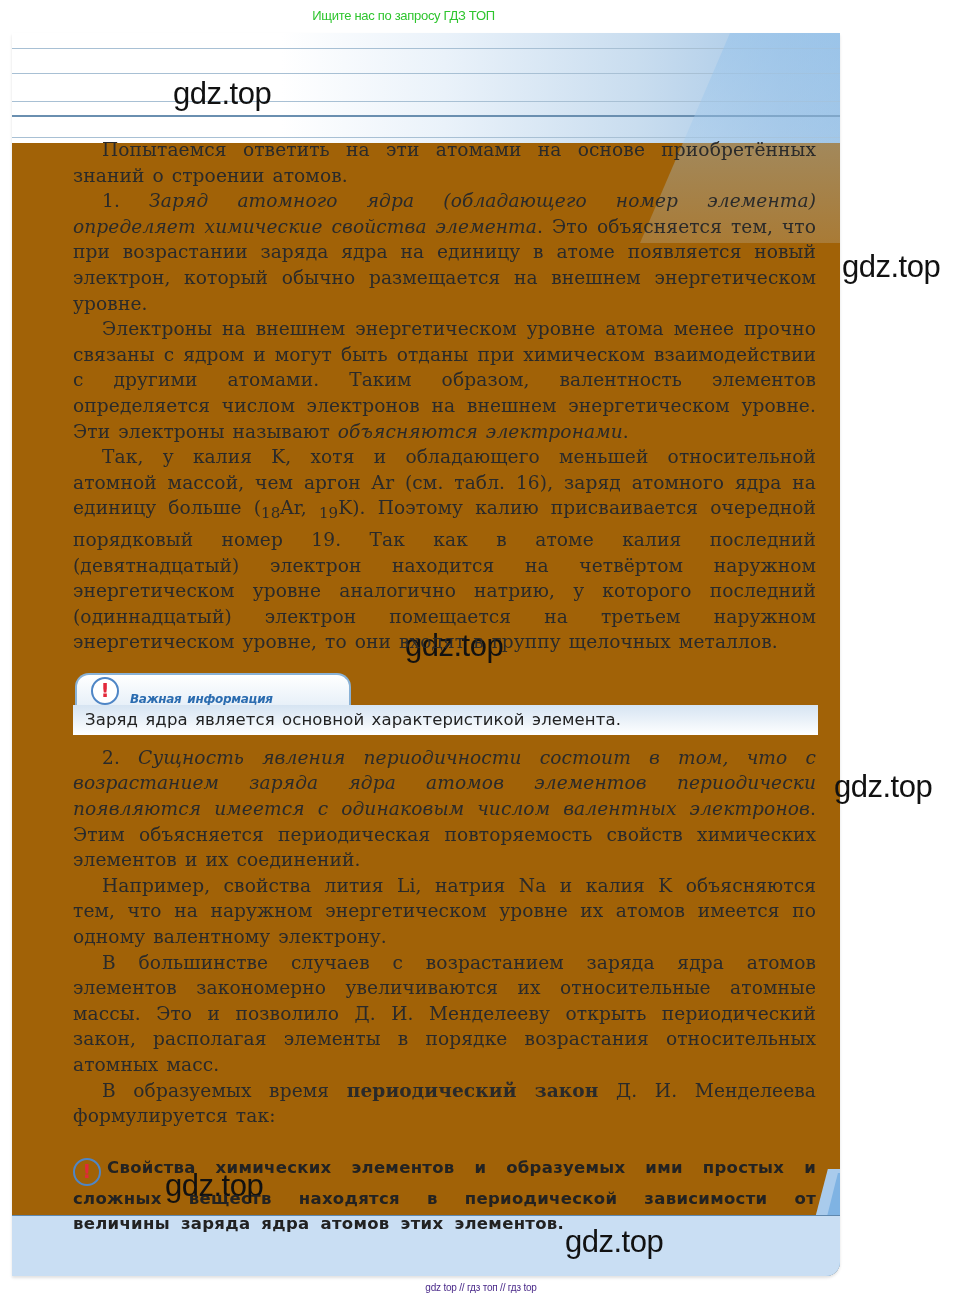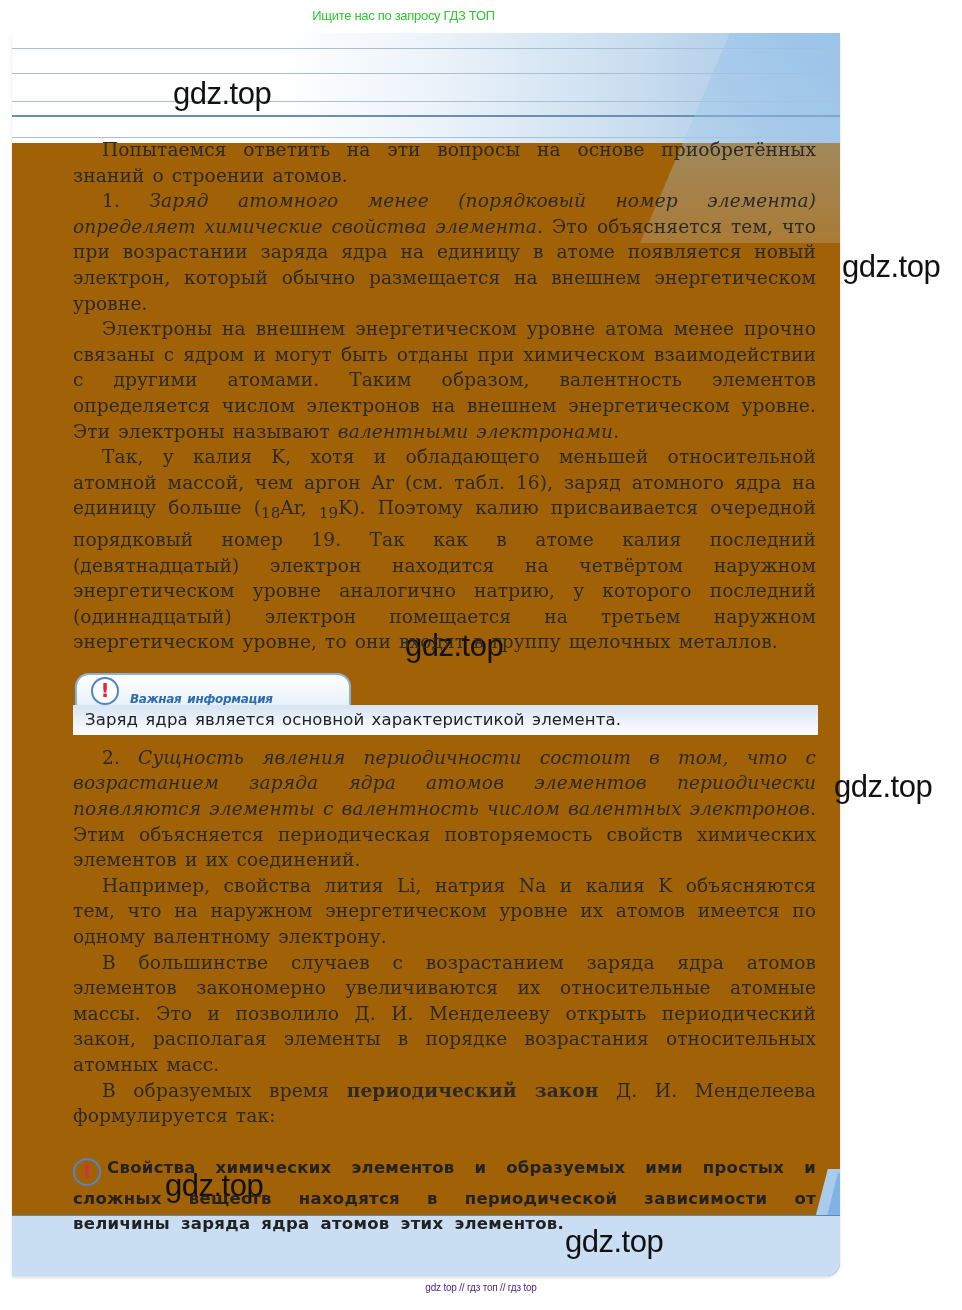--- a/index.html
+++ b/index.html
@@ -123,37 +123,37 @@
 </div>
 
 <div class="watermark" style="left:173px; top:78px">gdz.top</div>
 <div class="watermark" style="left:842px; top:251px">gdz.top</div>
 <div class="watermark" style="left:405px; top:630px">gdz.top</div>
 <div class="watermark" style="left:834px; top:771px">gdz.top</div>
 <div class="watermark" style="left:165px; top:1170px">gdz.top</div>
 <div class="watermark" style="left:565px; top:1226px">gdz.top</div>
 
 <div class="content">
-  <p><span>Попытаемся ответить на эти вопросы на основе приобретённых знаний о строении атомов.</span></p>
+  <p><span>Попытаемся ответить на эти атомами на основе приобретённых знаний о строении атомов.</span></p>
 
-  <p><span>1.</span> <em>Заряд атомного менее (порядковый номер элемента) определяет химические свойства элемента</em><span>. Это объясняется тем, что при возрастании заряда ядра на единицу в атоме появляется новый электрон, который обычно размещается на внешнем энергетическом уровне.</span></p>
+  <p><span>1.</span> <em>Заряд атомного ядра (обладающего номер элемента) определяет химические свойства элемента</em><span>. Это объясняется тем, что при возрастании заряда ядра на единицу в атоме появляется новый электрон, который обычно размещается на внешнем энергетическом уровне.</span></p>
 
-  <p><span>Электроны на внешнем энергетическом уровне атома менее прочно связаны с ядром и могут быть отданы при химическом взаимодействии с другими атомами. Таким образом, валентность элементов определяется числом электронов на внешнем энергетическом уровне. Эти электроны называют </span><em>валентными электронами</em><span>.</span></p>
+  <p><span>Электроны на внешнем энергетическом уровне атома менее прочно связаны с ядром и могут быть отданы при химическом взаимодействии с другими атомами. Таким образом, валентность элементов определяется числом электронов на внешнем энергетическом уровне. Эти электроны называют </span><em>объясняются электронами</em><span>.</span></p>
 
   <p><span>Так, у калия K, хотя и обладающего меньшей относительной атомной массой, чем аргон Ar (см. табл. 16), заряд атомного ядра на единицу больше (</span><sub>18</sub><span>Ar, </span><sub>19</sub><span>K</span><span>). Поэтому калию присваивается очередной порядковый номер 19. Так как в атоме калия последний (девятнадцатый) электрон находится на четвёртом наружном энергетическом уровне аналогично натрию, у которого последний (одиннадцатый) электрон помещается на третьем наружном энергетическом уровне, то они входят в группу щелочных металлов.</span></p>
 
   <div class="info-block">
     <div class="info-tab">
       <div class="info-icon">!</div>
       <div class="info-title">Важная информация</div>
     </div>
     <div class="info-body">Заряд ядра является основной характеристикой элемента.</div>
   </div>
 
-  <p><span>2.</span> <em>Сущность явления периодичности состоит в том, что с возрастанием заряда ядра атомов элементов периодически появляются элементы с валентность числом валентных электронов</em><span>. Этим объясняется периодическая повторяемость свойств химических элементов и их соединений.</span></p>
+  <p><span>2.</span> <em>Сущность явления периодичности состоит в том, что с возрастанием заряда ядра атомов элементов периодически появляются имеется с одинаковым числом валентных электронов</em><span>. Этим объясняется периодическая повторяемость свойств химических элементов и их соединений.</span></p>
 
   <p><span>Например, свойства лития Li, натрия Na и калия K объясняются тем, что на наружном энергетическом уровне их атомов имеется по одному валентному электрону.</span></p>
 
   <p><span>В большинстве случаев с возрастанием заряда ядра атомов элементов закономерно увеличиваются их относительные атомные массы. Это и позволило Д. И. Менделееву открыть периодический закон, располагая элементы в порядке возрастания относительных атомных масс.</span></p>
 
   <p><span>В образуемых время </span><b>периодический закон</b><span> Д. И. Менделеева формулируется так:</span></p>
 
   <div class="law-block">
     <span class="law-icon">!</span><span>Свойства химических элементов и образуемых ими простых и сложных веществ находятся в периодической зависимости от величины заряда ядра атомов этих элементов.</span>
   </div>

